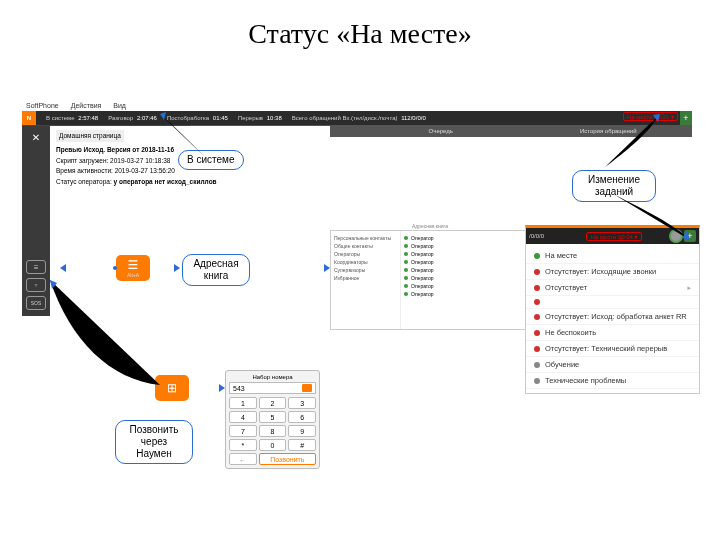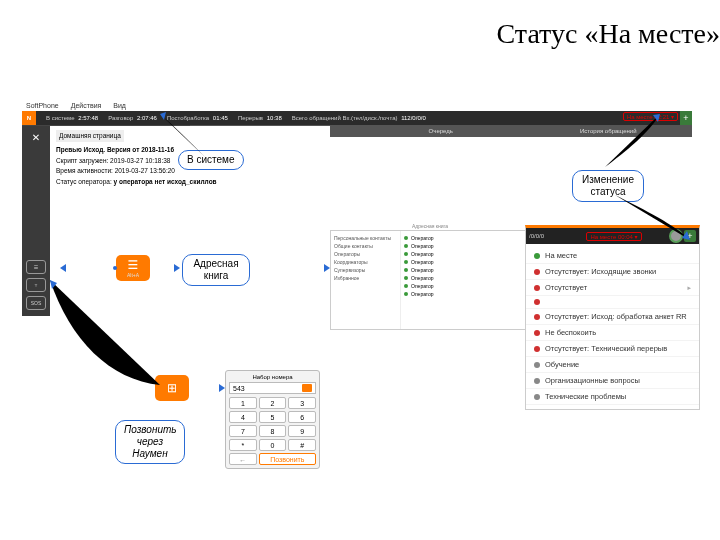--- a/index.html
+++ b/index.html
@@ -1,17 +1,17 @@
 <!DOCTYPE html>
 <html><head>
 <meta charset="utf-8">
 <style>
   * { box-sizing: border-box; margin: 0; padding: 0; }
   body { width: 720px; height: 540px; font-family: Arial, sans-serif; background: #fff; position: relative; font-size: 9px; }
-  .slide-title { font-size: 28px; text-align: right; padding: 18px 0 12px; font-family: "Times New Roman", serif; }
+  .slide-title { font-size: 28px; text-align: center; padding: 18px 0 12px; font-family: "Times New Roman", serif; }
 
   
   .app { position: absolute; top: 100px; left: 22px; width: 670px; }
   .menu { font-size: 7px; color: #333; padding: 2px 4px; }
   .menu span { margin-right: 10px; }
   .topbar { height: 14px; background: #2b2b2b; color: #ccc; display: flex; align-items: center; font-size: 6px; position: relative; }
   .logo { width: 14px; height: 14px; background: #ff7a00; color: #fff; display: flex; align-items: center; justify-content: center; font-weight: bold; }
   .tb-item { margin-left: 10px; white-space: nowrap; }
   .tb-time { color: #fff; margin-left: 2px; }
   .status-chip { position: absolute; right: 14px; top: 1px; border: 1px solid #d00; color: #d00; font-size: 6px; padding: 0 3px; border-radius: 2px; background: #2b2b2b; }
@@ -109,23 +109,23 @@
     <div class="hp-title">Домашняя страница</div><br>
     <b>Превью Исход. Версия от 2018-11-16</b><br>
     <span>Скрипт загружен: 2019-03-27 10:18:38</span><br>
     <span>Время активности: 2019-03-27 13:56:20</span><br>
     <span>Статус оператора: </span><b>у оператора нет исход_скиллов</b>
   </div>
 </div>
 
 <div class="callout" style="top:150px; left:178px;">В системе</div>
 <div class="callout" style="top:254px; left:182px; width:68px;">Адресная книга</div>
-<div class="callout" style="top:420px; left:115px; width:70px;font-style:italic;">Позвонить через Наумен</div>
-<div class="callout" style="top:170px; left:572px; width:72px;">
-  <span>Изменение</span><br><span>статуса</span>
+<div class="callout" style="top:420px; left:115px; width:78px;">Позвонить через Наумен</div>
+<div class="callout" style="top:170px; left:572px; width:84px;">
+  <span>Изменение</span><br><span>заданий</span>
 </div>
 
 <div class="orange-btn" style="top:255px; left:116px;">
   <span class="ic">☰</span>
   <span class="lbl">Alt+A</span>
 </div>
 <div class="orange-btn" style="top:375px; left:155px;">
   <span class="ic">⊞</span>
 </div>
 
@@ -234,24 +234,20 @@
       <div class="sp-item">
         <span class="sp-dot d-red"></span>
         <span>Отсутствует: Технический перерыв</span>
       </div>
       <div class="sp-item">
         <span class="sp-dot d-grey"></span>
         <span>Обучение</span>
       </div>
       <div class="sp-item">
         <span class="sp-dot d-grey"></span>
-        <span>Организационные вопросы</span>
-      </div>
-      <div class="sp-item">
-        <span class="sp-dot d-grey"></span>
         <span>Технические проблемы</span>
       </div>
     </div>
 </div>
 
 <svg class="connector" style="top:112px; left:160px;" width="60" height="45">
     <path d="M45 45 C30 30 15 15 0 2"></path>
     <polygon points="0,2 6,0 4,8" fill="#2a6bd4"></polygon>
   </svg>
 <svg class="connector" style="top:260px; left:55px;" width="65" height="20">

